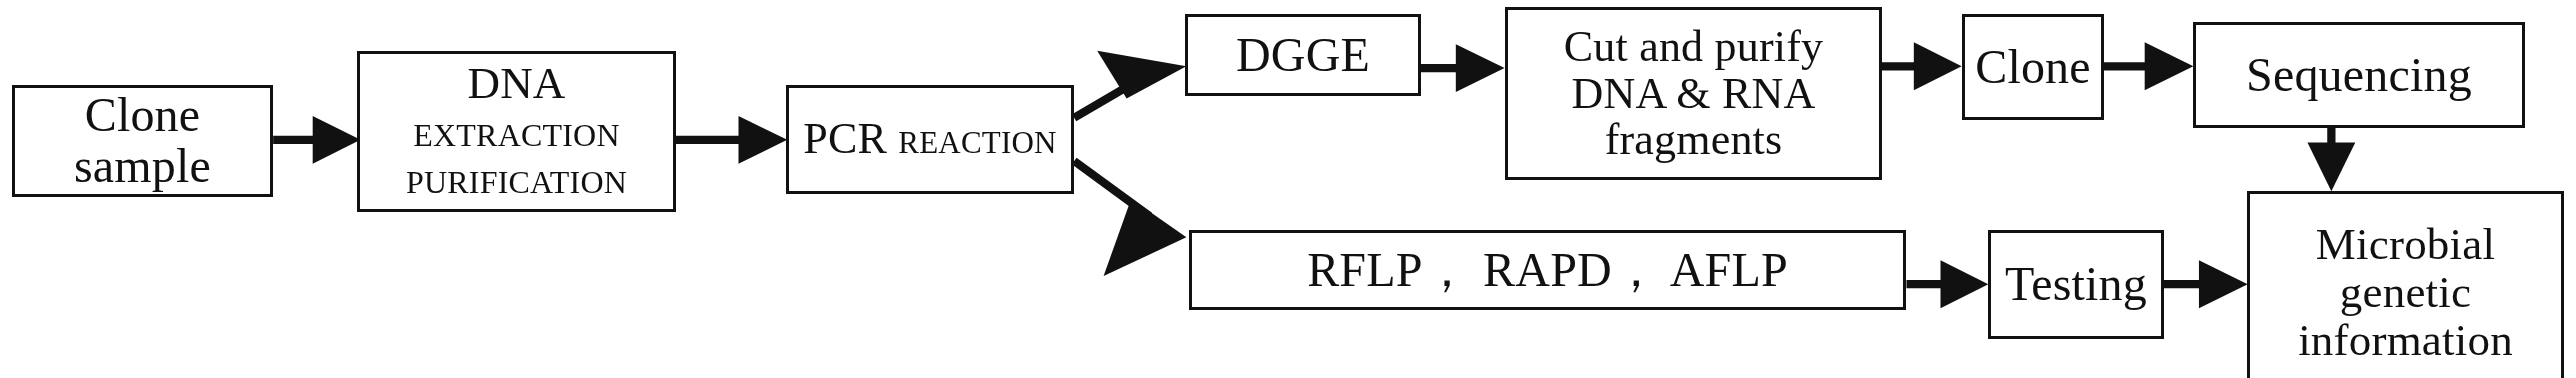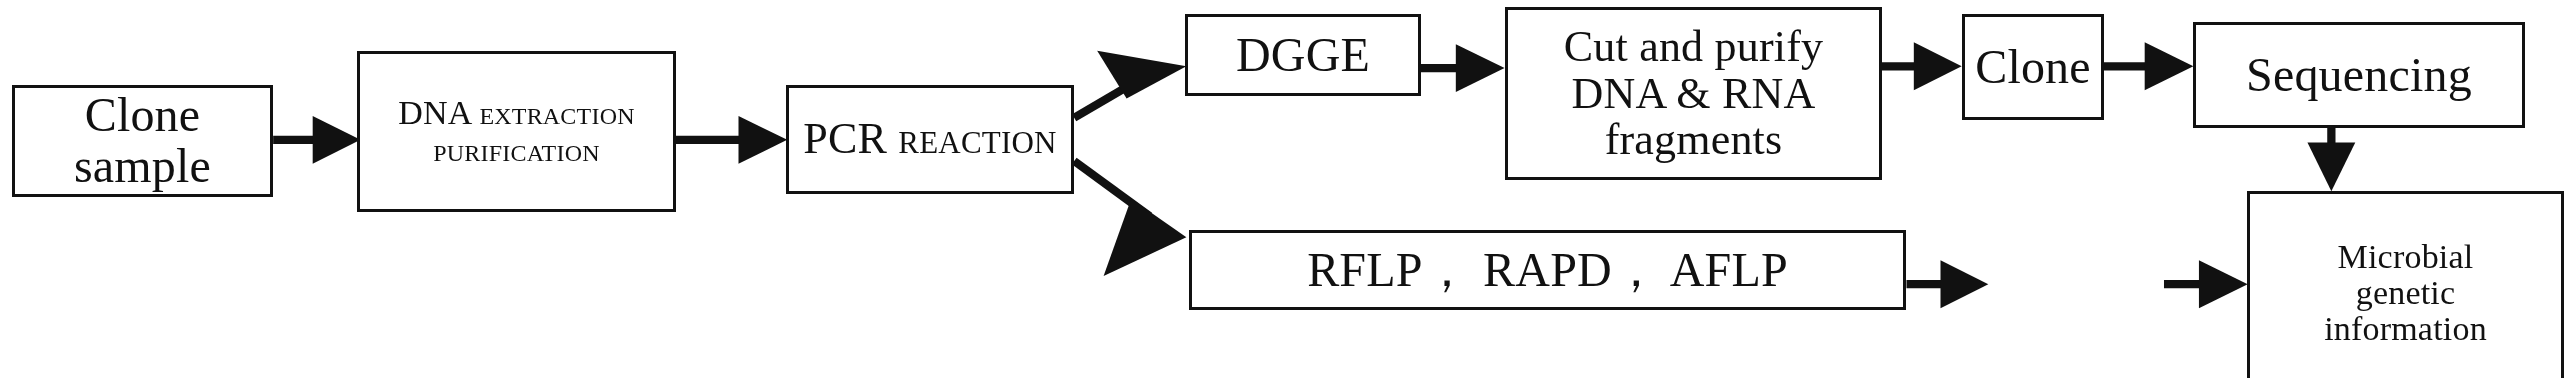--- a/index.html
+++ b/index.html
@@ -35,21 +35,21 @@
   }
   .node-label {
     font-family: "Liberation Serif", "DejaVu Serif", serif;
     color: #111111;
     line-height: 1.06;
     white-space: pre-line;
     letter-spacing: 0.2px;
     padding: 0 5.5px;
   }
   .sz-lg { font-size: 48px; }
-  .sz-md { font-size: 34px; }
+  .sz-md { font-size: 45px; }
   .sz-sm { font-size: 44px; font-family: Liberation Serif, serif; }
   .smallcaps { font-variant: small-caps; }
 </style>
 </head>
 <body>
 
 <div id="flow-root">
 
   <svg id="flow-svg" viewBox="0 0 2801 412">
 
@@ -132,20 +132,23 @@
   </div>
 
   <div class="node-box" style="left:2193px; top:22px; width:332px; height:106px;">
     <span class="node-label sz-lg">Sequencing</span>
   </div>
 
   <div class="node-box" style="left:1189px; top:230px; width:717px; height:80px;">
     <span class="node-label sz-lg">RFLP， RAPD， AFLP</span>
   </div>
 
+  <div class="node-box" style="left:1988px; top:230px; width:176px; height:109px;">
+    <span class="node-label sz-lg">Testing</span>
+  </div>
 
   <div class="node-box" style="left:2247px; top:191px; width:317px; height:204px;">
     <span class="node-label sz-md">Microbial
 genetic
 information</span>
   </div>
 
 </div>
 
 

